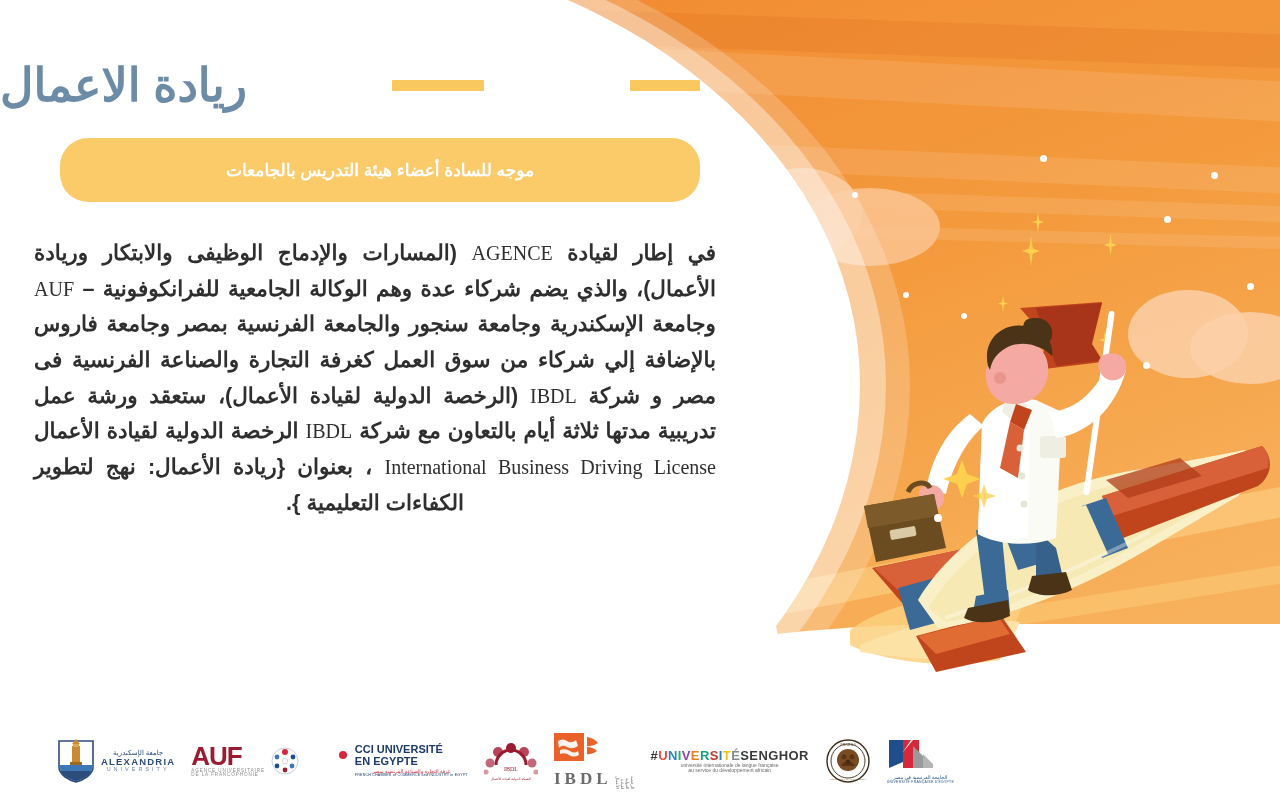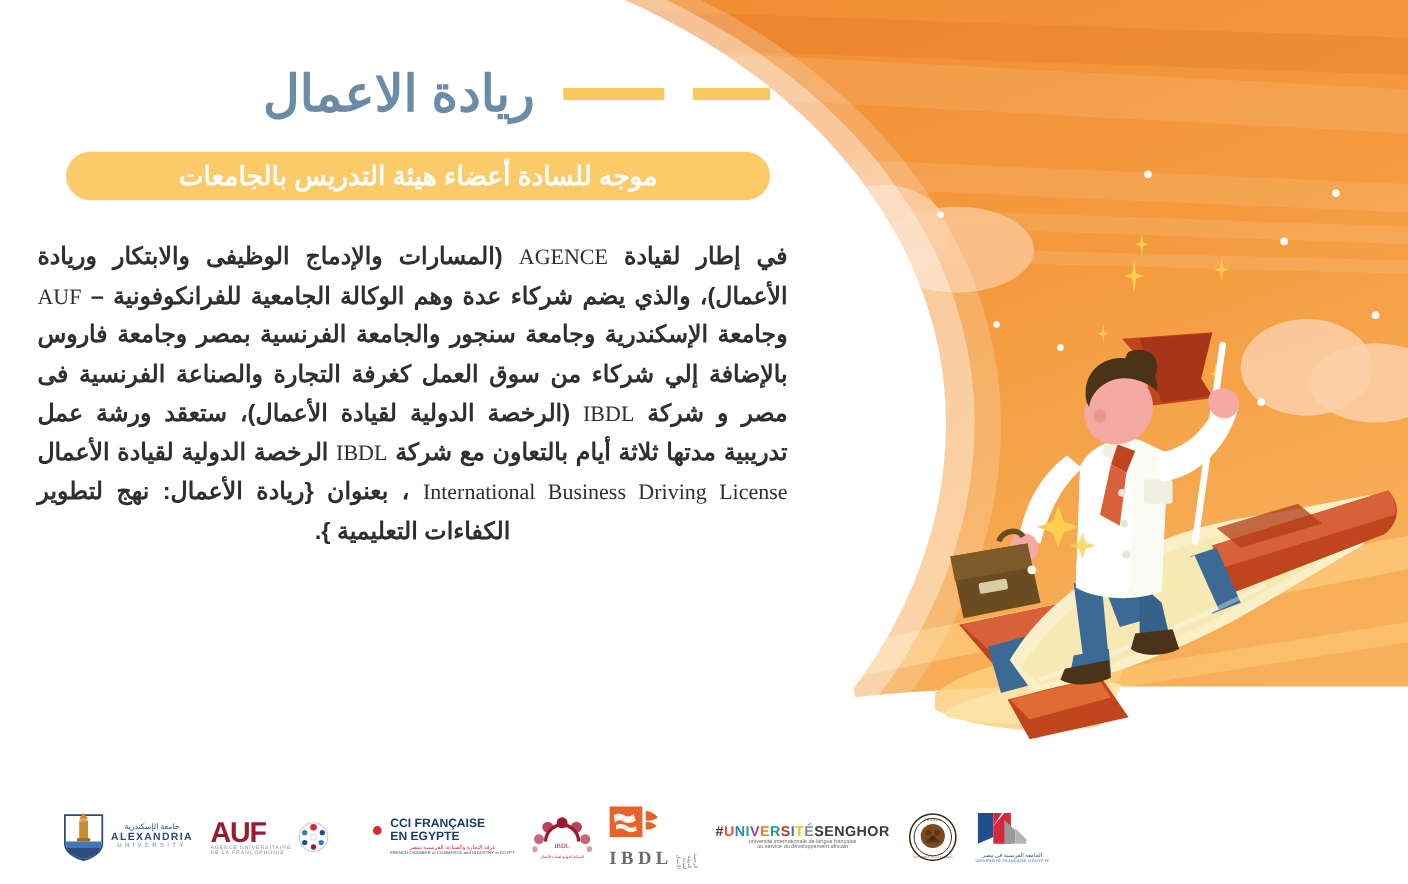--- a/index.html
+++ b/index.html
@@ -125,21 +125,21 @@
   .content {
     position: absolute;
     left: 0; top: 0;
     width: 760px;
     z-index: 20;
   }
   .title-row {
     display: flex;
     flex-direction: row-reverse;
     align-items: center;
-    justify-content: flex-end;
+    justify-content: space-between;
     padding-right: 60px;
     margin-top: 62px;
     gap: 26px;
   }
   .title-main {
     font-size: 46px;
     font-weight: bold;
     color: #6C8BA6;
     letter-spacing: 0px;
     line-height: 1;
@@ -156,28 +156,28 @@
     font-size: 44px;
     font-weight: bold;
     color: #6C8BA6;
     margin-top: 22px;
     padding-left: 40px;
     padding-right: 40px;
   }
   .subtitle-pill {
     margin: 30px auto 0 auto;
     width: 640px;
-    height: 44px;
+    height: 64px;
     background: #FBCB6A;
     border-radius: 28px;
     display: flex;
     align-items: center;
     justify-content: center;
     color: #ffffff;
-    font-size: 24px;
+    font-size: 17px;
     font-weight: bold;
   }
   .body-copy {
     margin: 34px 44px 0 34px;
     color: #2F2F2F;
     font-size: 21.5px;
     font-weight: bold;
     line-height: 1.66;
     text-align: justify;
     text-align-last: center;
@@ -415,21 +415,21 @@
       </svg>
     </div>
 
     <div class="logo">
       <svg width="34" height="32" viewBox="0 0 34 32">
         <path d="M16 3 A13 13 0 1 0 16 29 A13 13 0 0 1 16 3 Z" fill="#1B3A6B"></path>
         <path d="M25 3 A13 13 0 1 0 25 29 A13 13 0 0 1 25 3 Z" fill="#1B3A6B"></path>
         <circle cx="27" cy="10" r="4" fill="#D6283B"></circle>
       </svg>
       <div class="logo-txt">
-        <div style="font-size:11px;font-weight:bold;color:#1B3A6B;letter-spacing:0px;line-height:1.05;">CCI FRANÇAISE</div>
+        <div style="font-size:11px;font-weight:bold;color:#1B3A6B;letter-spacing:0px;line-height:1.05;">CCI UNIVERSITÉ</div>
         <div style="font-size:11px;font-weight:bold;color:#1B3A6B;line-height:1.05;">EN EGYPTE</div>
         <div style="font-size:5px;color:#D6283B;direction:rtl;text-align:center;margin-top:1px;">غرفة التجارة والصناعة الفرنسية بمصر</div>
         <div style="font-size:3.6px;color:#1B3A6B;letter-spacing:0.2px;text-align:center;">FRENCH CHAMBER of COMMERCE and INDUSTRY in EGYPT</div>
       </div>
     </div>
 
     <div class="logo">
       <svg width="54" height="44" viewBox="0 0 54 44">
         <circle cx="27" cy="9" r="5" fill="#9B1B30"></circle>
         <circle cx="14" cy="13" r="5" fill="#B9455A"></circle>

